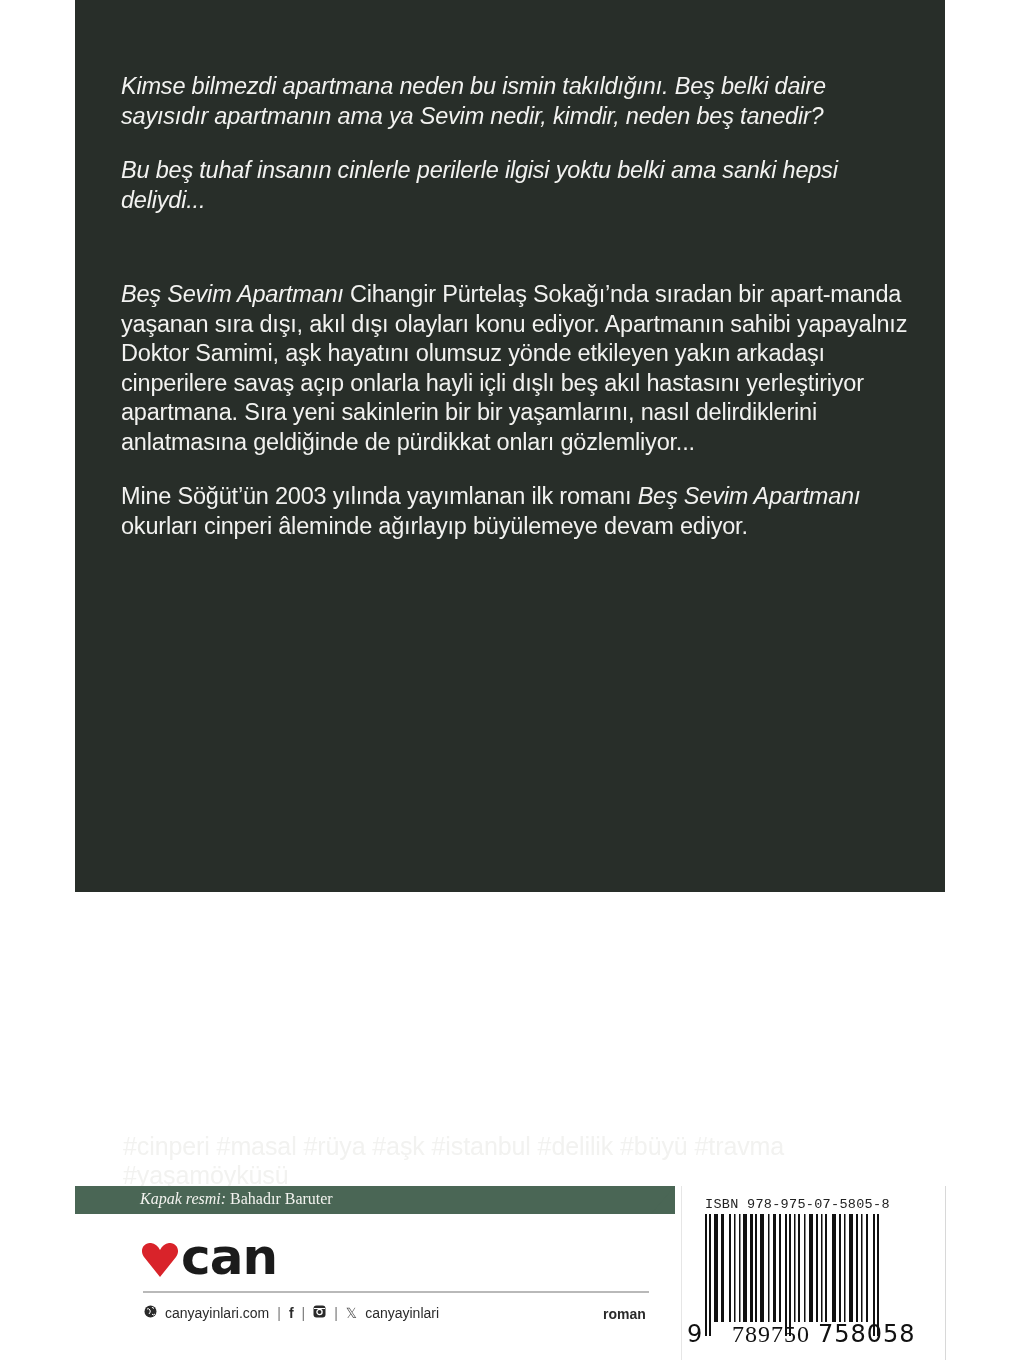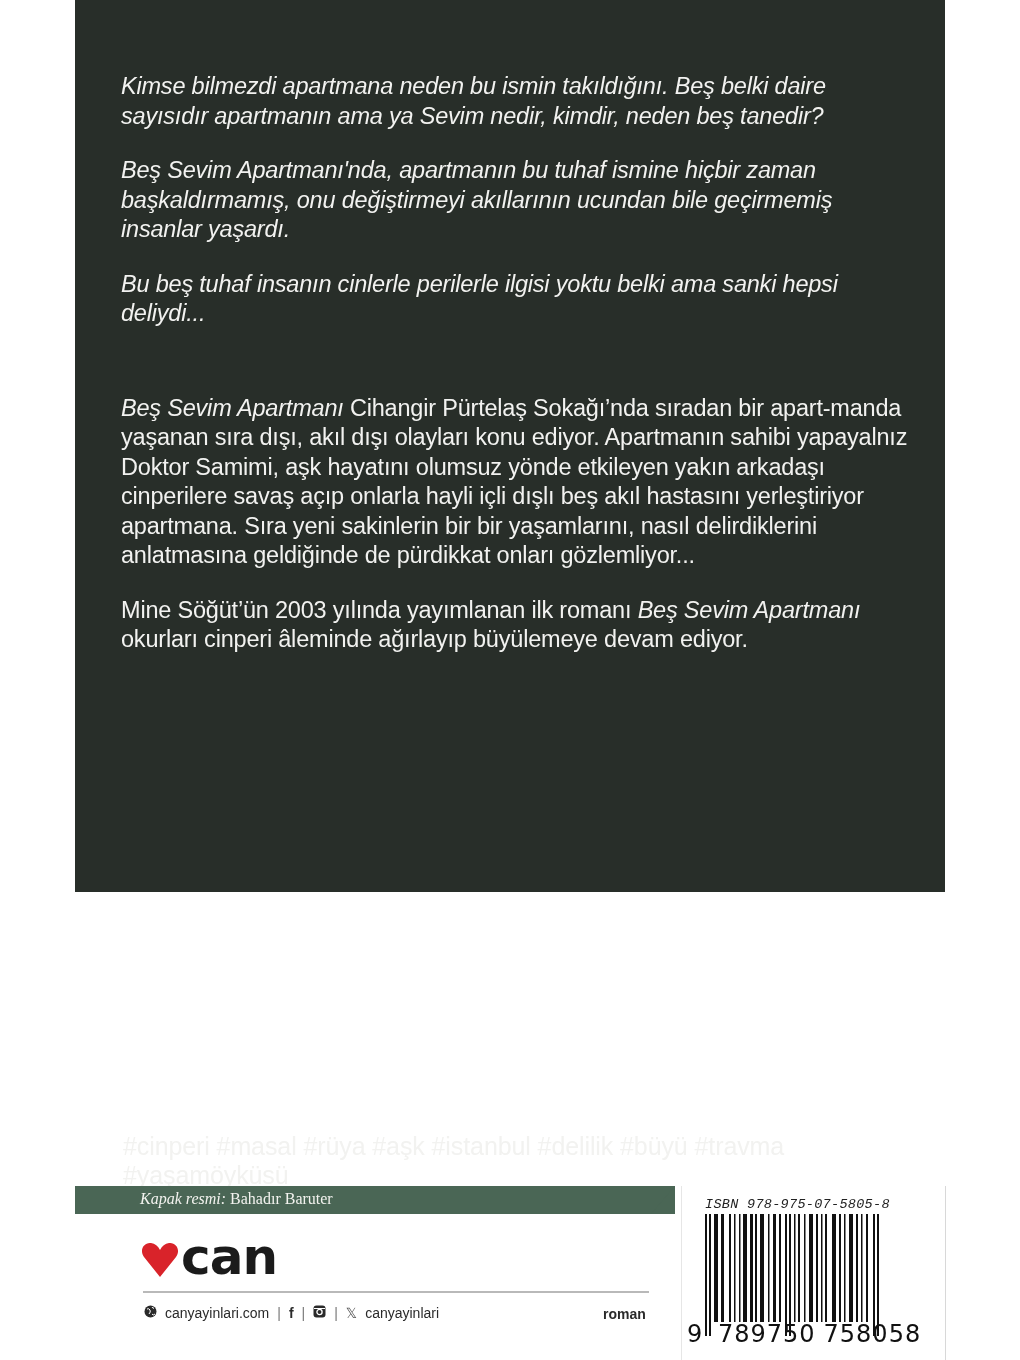--- a/index.html
+++ b/index.html
@@ -45,37 +45,36 @@
     .footer-links {
       position: absolute; left: 69px; top: 1305px; font-size: 14px; color: #2a2a2a; display: flex; align-items: flex-end; gap: 8px;
     }
     .sep { color: #777; }
     .roman { position: absolute; left: 528px; top: 1306px; font-size: 14px; color: #2a2a2a; font-weight: bold; }
     .barcode-box {
       position: absolute; left: 606px; top: 1186px; width: 264px; height: 174px; background: #fff;
       border-left: 1px solid #e6e6e6;
     }
     .isbn-text {
-      position: absolute; left: 630px; top: 1197px; font-family: "Liberation Mono", monospace; font-size: 13.5px; color: #222; letter-spacing: 0.3px; font-style: italic;
+      position: absolute; left: 630px; top: 1197px; font-family: "Liberation Mono", monospace; font-size: 13.5px; color: #222; letter-spacing: 0.3px;
     }
     .bars { position: absolute; left: 630px; top: 1214px; width: 175px; height: 130px; }
     .ean {
       position: absolute; left: 612px; top: 1320px; font-family: "DejaVu Sans", sans-serif; font-size: 24px; color: #111; letter-spacing: 1px;
       background: transparent;
     }
     .right-edge { position: absolute; left: 945px; top: 1186px; width: 1px; height: 174px; background: #d8d8d8; }
   </style>
 </head>
 <body>
 
 <div class="cover">
   <div class="dark">
     <div class="blurb">
       <p class="it">Kimse bilmezdi apartmana neden bu ismin takıldığını. Beş belki daire sayısıdır apartmanın ama ya Sevim nedir, kimdir, neden beş tanedir?</p>
-      <p class="it">Beş Sevim Apartmanı'nda, apartmanın bu tuhaf ismine hiçbir zaman başkaldırmamış, onu değiştirmeyi akıllarının ucundan bile geçirmemiş insanlar yaşardı.</p>
       <p class="it">Bu beş tuhaf insanın cinlerle perilerle ilgisi yoktu belki ama sanki hepsi deliydi...</p>
       <div class="gap"></div>
       <p><i>Beş Sevim Apartmanı</i><span> Cihangir Pürtelaş Sokağı’nda sıradan bir apart-manda yaşanan sıra dışı, akıl dışı olayları konu ediyor. Apartmanın sahibi yapayalnız Doktor Samimi, aşk hayatını olumsuz yönde etkileyen yakın arkadaşı cinperilere savaş açıp onlarla hayli içli dışlı beş akıl hastasını yerleştiriyor apartmana. Sıra yeni sakinlerin bir bir yaşamlarını, nasıl delirdiklerini anlatmasına geldiğinde de pürdikkat onları gözlemliyor...</span></p>
       <p><span>Mine Söğüt’ün 2003 yılında yayımlanan ilk romanı </span><i>Beş Sevim Apartmanı</i><br><span> okurları cinperi âleminde ağırlayıp büyülemeye devam ediyor.</span></p>
     </div>
     <div class="hashtags">#cinperi #masal #rüya #aşk #istanbul #delilik #büyü #travma #yaşamöyküsü</div>
   </div>
 
   <div class="green-band"></div>
   <div class="green-band-diag"></div>
@@ -151,16 +150,16 @@
       <rect x="144" y="0" width="4" height="108"></rect>
         <rect x="151" y="0" width="2" height="108"></rect>
       <rect x="156" y="0" width="1.5" height="108"></rect>
         <rect x="161" y="0" width="2" height="108"></rect>
       <rect x="168" y="0" width="2" height="122"></rect>
         <rect x="172" y="0" width="2" height="122"></rect>
     </g>
   </svg>
   <div class="ean">
     <span>9</span>
-    <span style="margin-left:6px;">789750</span><span style="margin-left:8px;">758058</span>
+    <span style="margin-left:20px;font-family:Liberation Serif, serif;">789750</span><span style="margin-left:8px;">758058</span>
   </div>
 </div>
 <div class="right-edge"></div>
 
 </body></html>

